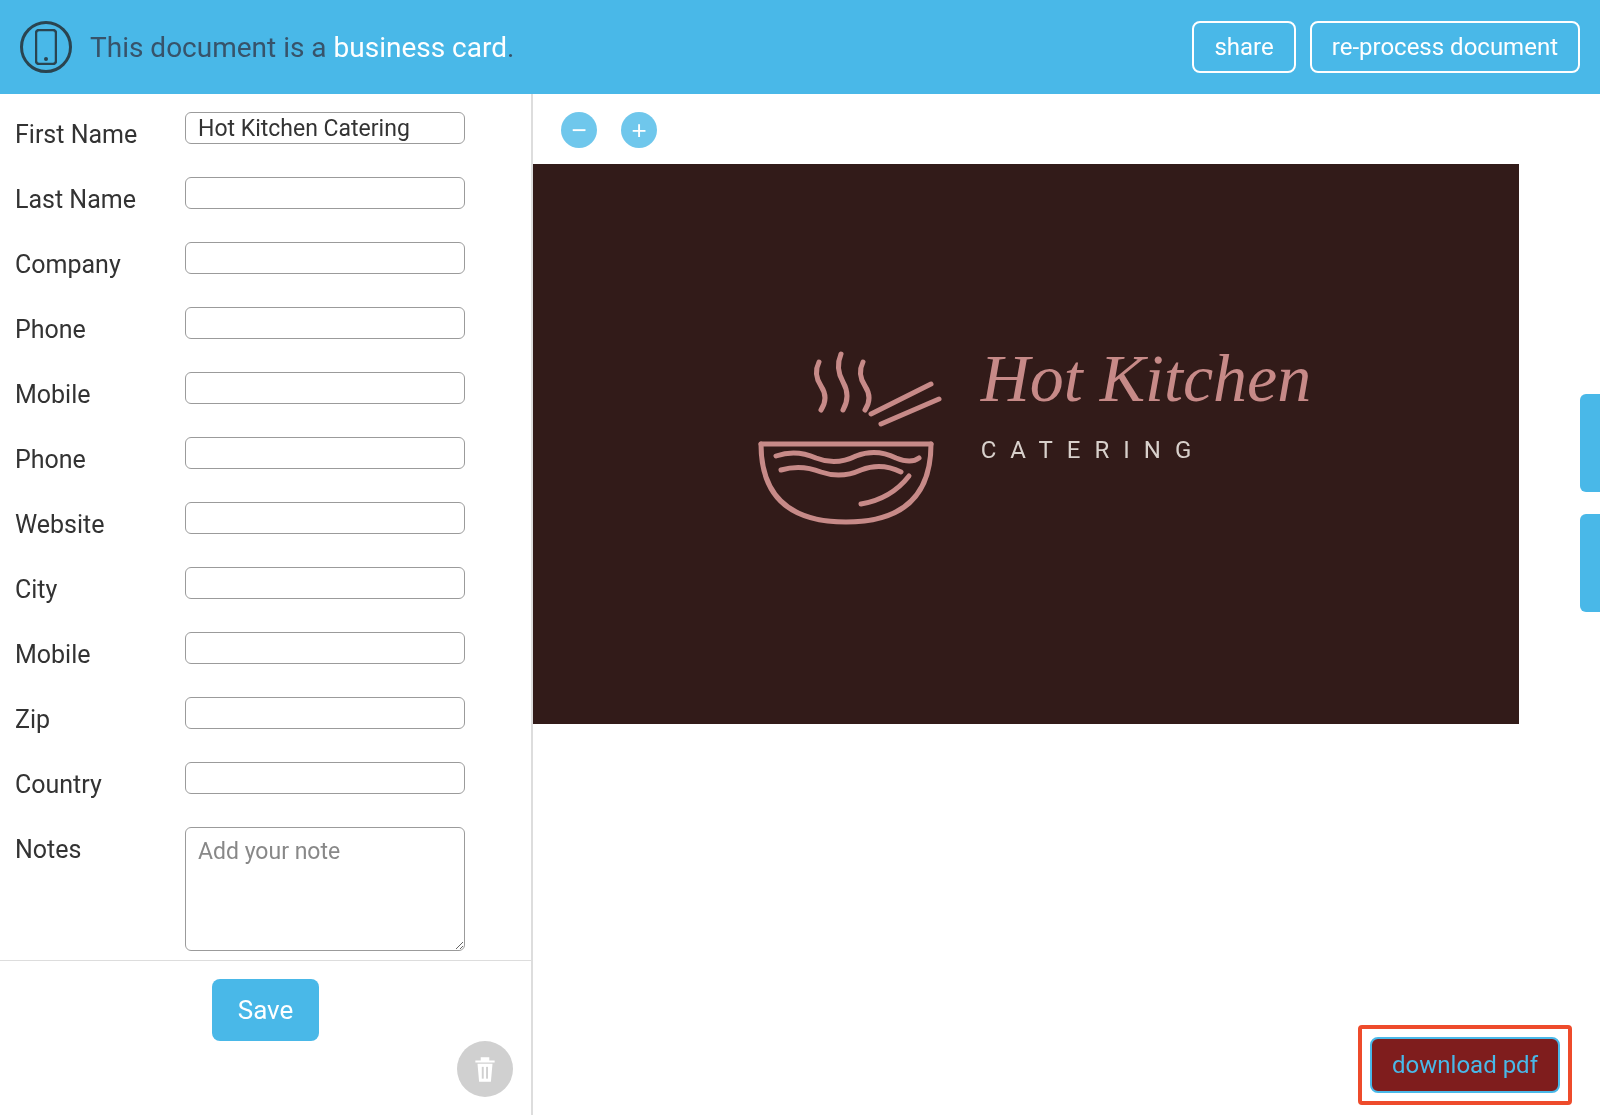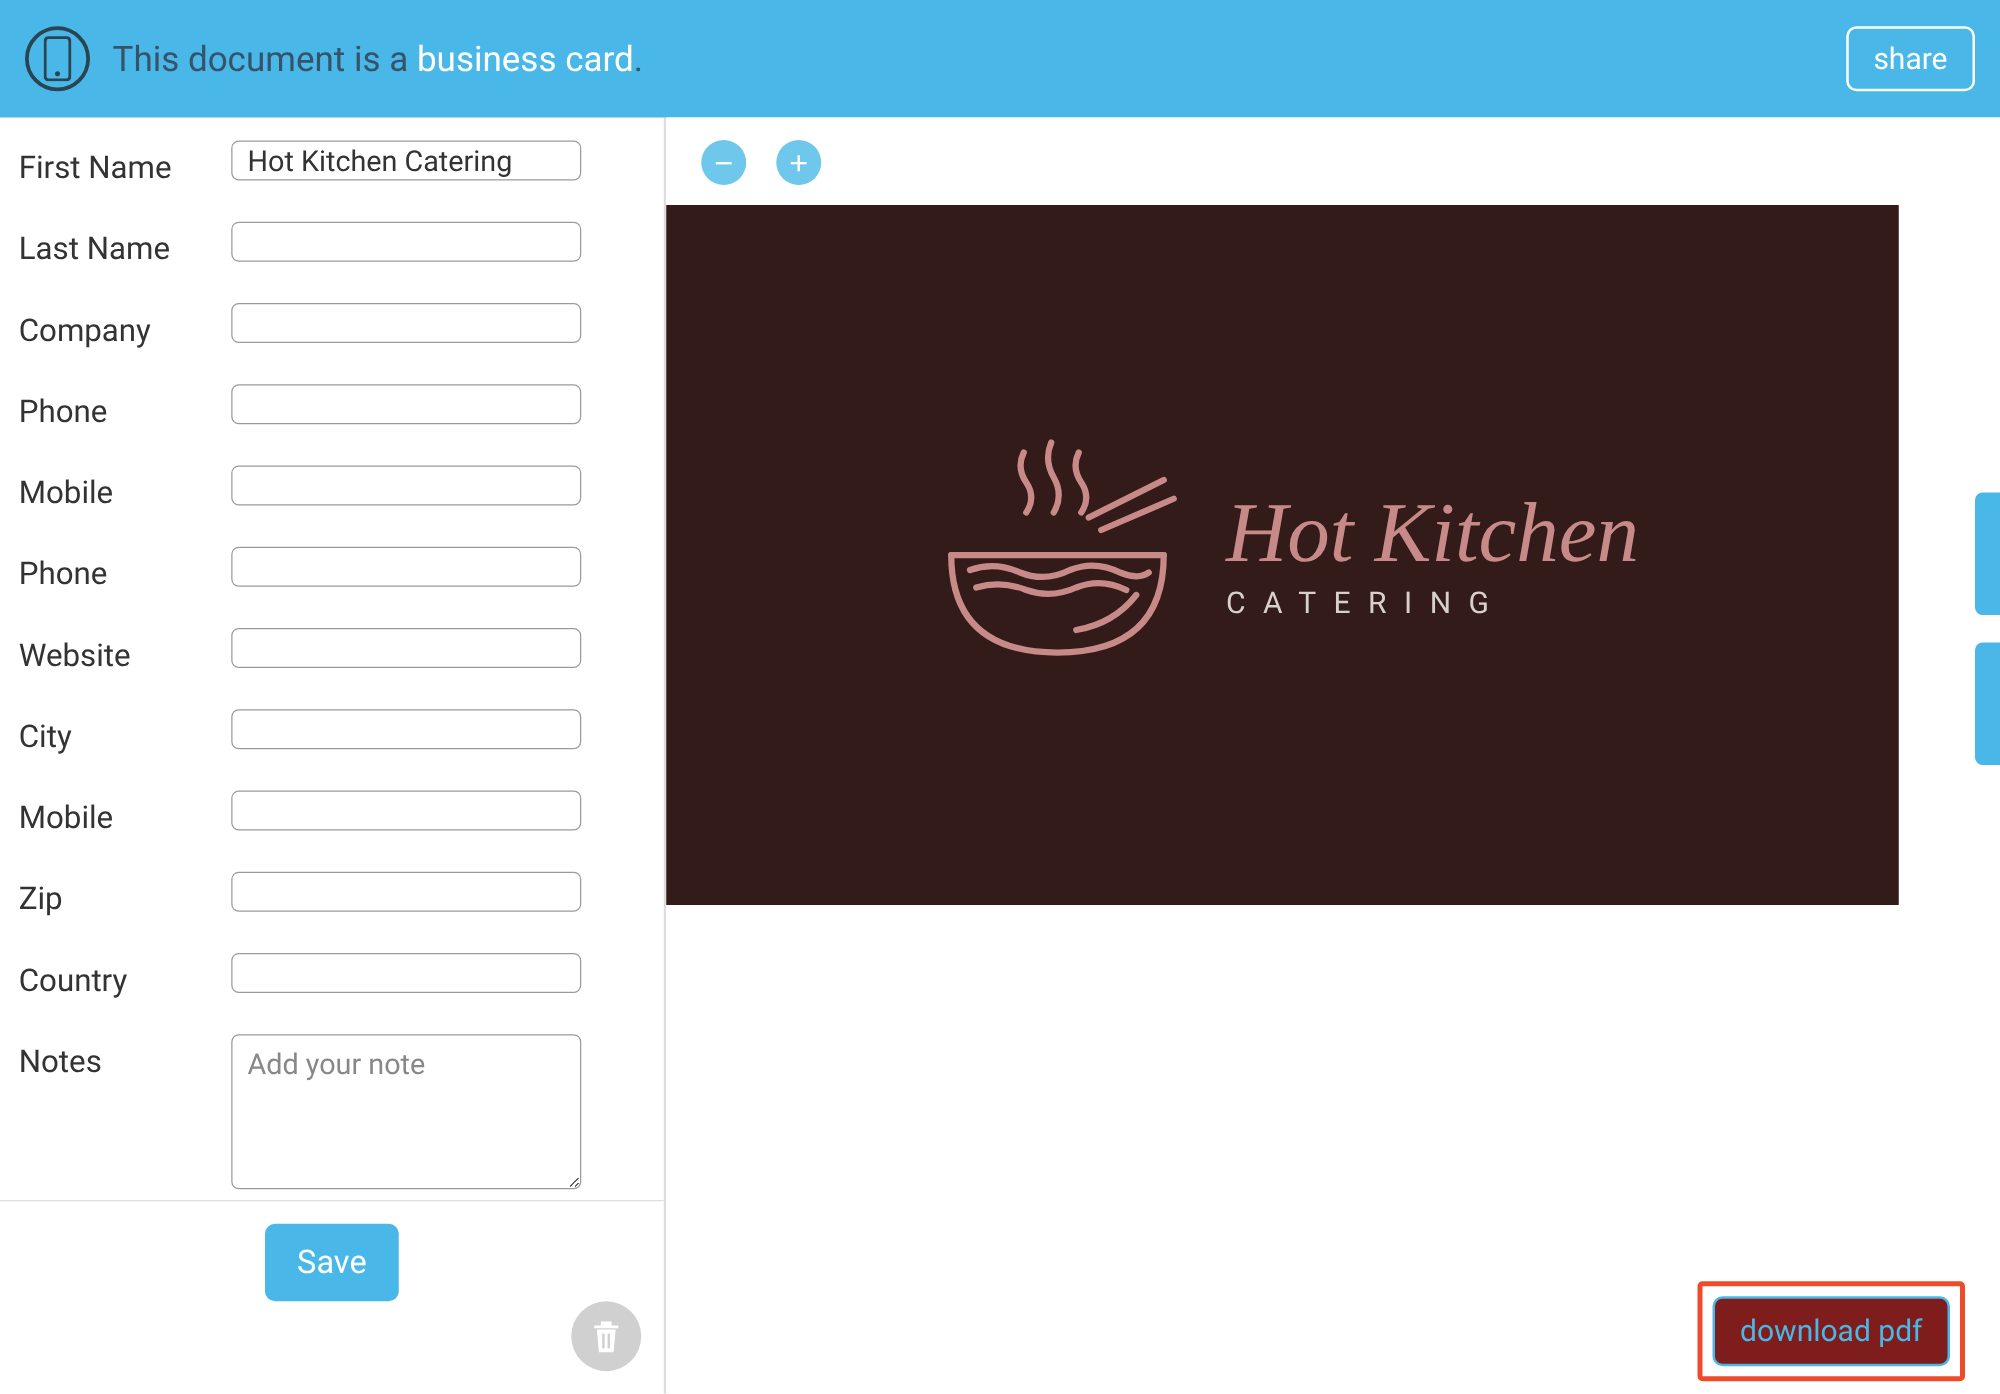--- a/index.html
+++ b/index.html
@@ -66,24 +66,24 @@
     .zoom-btn {
       width: 36px; height: 36px; border-radius: 50%; background: #6fc7ec;
       border: none; color: #fff; font-size: 26px; cursor: pointer;
       display: flex; align-items: center; justify-content: center; line-height: 1;
     }
 
     .card-preview {
       position: absolute; top: 70px; left: 0; width: 986px; height: 560px;
       background: #321b19; display: flex; align-items: center; justify-content: center;
     }
-    .card-content { display: flex; align-items: center; gap: 30px; }
+    .card-content { display: flex; gap: 30px; }
     .card-text-wrap { text-align: left; }
     .card-title { font-family: 'Brush Script MT', cursive; font-size: 68px; color: #c78a88; font-style: italic; line-height: 1; }
-    .card-subtitle { font-size: 24px; color: #d8d0cb; letter-spacing: 14px; margin-top: 8px; }
+    .card-subtitle { font-size: 24px; color: #d8d0cb; letter-spacing: 14px; margin-top: 24px; }
 
     .side-tabs { position: absolute; right: 0; top: 0; }
     .side-tab {
       position: absolute; right: 0; width: 20px; height: 98px; background: #49b8e8;
       border-radius: 6px 0 0 6px;
     }
 
     .download-wrap {
       position: absolute; right: 28px; bottom: 10px;
       border: 4px solid #ee4b2b; border-radius: 4px; padding: 8px;
@@ -102,20 +102,21 @@
     <svg viewBox="0 0 22 36">
         <rect x="1" y="1" width="20" height="34" rx="3" fill="none" stroke="#2a4450" stroke-width="2.5"></rect>
         <circle cx="11" cy="30" r="2" fill="#2a4450"></circle>
       </svg>
   </div>
   <div class="header-text">
     <span>This document is a </span><span class="highlight">business card</span><span>.</span>
   </div>
   <div class="header-actions">
     <button class="header-btn">share</button>
+    <button class="header-btn">re-process document</button>
   </div>
 </div>
 
 <div class="content">
   <div class="sidebar">
     <div class="form-area" id="form-area">
         <div class="form-row">
           <div class="form-label">First Name</div>
           <input class="form-input" type="text" value="Hot Kitchen Catering" style="">
         </div>

